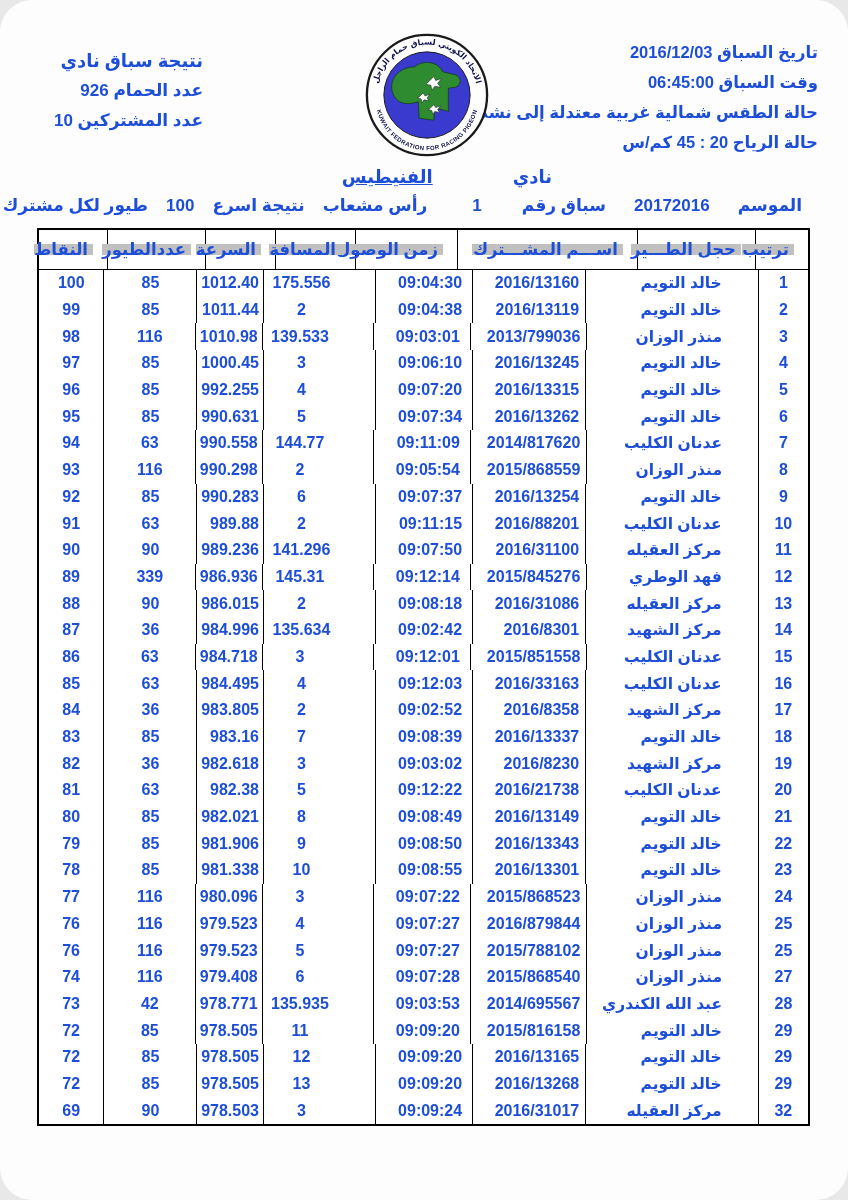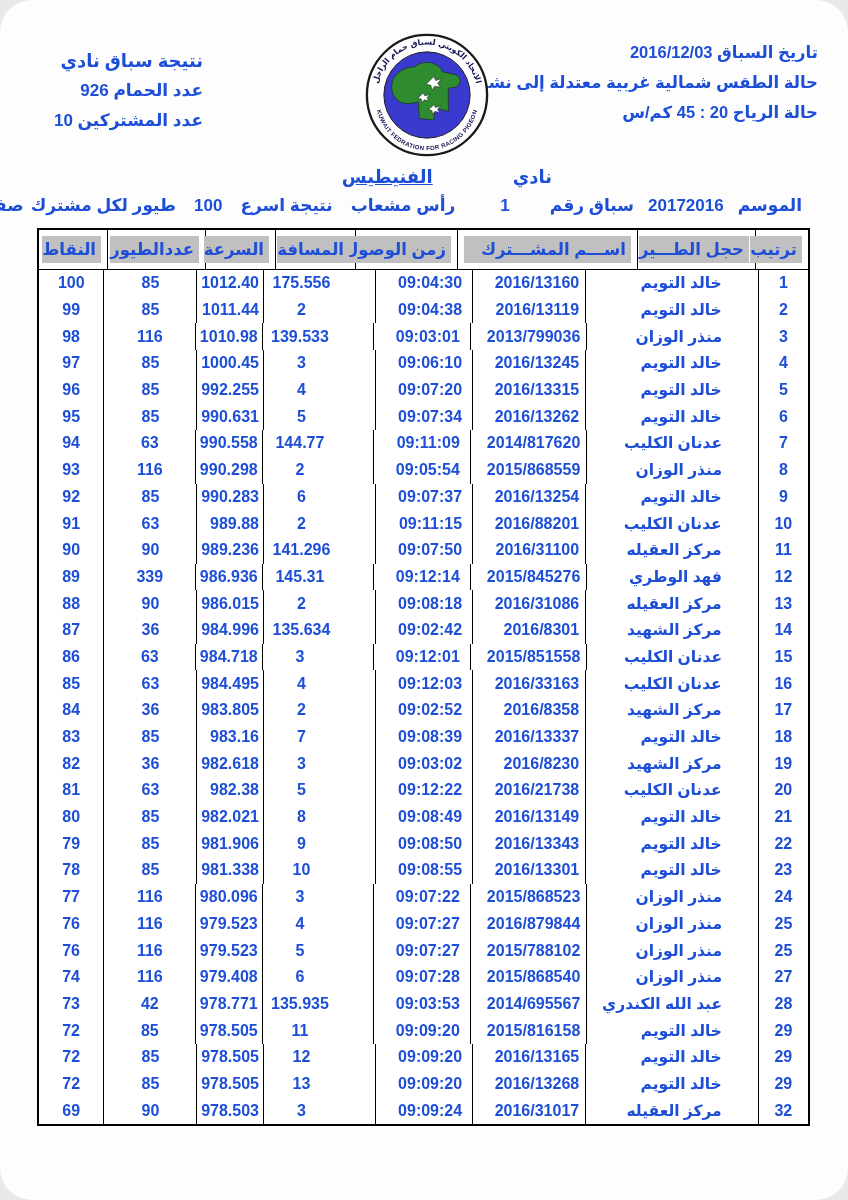--- a/index.html
+++ b/index.html
@@ -25,36 +25,36 @@
   
   .club-line {
     position:absolute; top:166px; right:296px; direction:rtl;
     display:flex; gap:80px; font-size:18px; white-space:nowrap;
   }
   .club-name { text-decoration:underline; }
   .season-line {
     position:absolute; top:195px; right:46px; direction:rtl;
     display:flex; align-items:baseline; font-size:17px; white-space:nowrap;
   }
-  .season-line span { margin-inline-end:14px; }
+  .season-line span { margin-inline-end:14px;margin-left:28px; }
   .season-line .g40 { margin-inline-end:40px; }
   .season-line .g45 { margin-inline-end:45px; }
   .season-line .g20 { margin-inline-end:18px; }
   .season-line .g6  { margin-inline-end:7px;  }
   .season-line .g26 { margin-inline-end:26px; }
   
   .tbl {
     position:absolute; left:37px; top:228px; width:773px;
     border:2px solid #000; direction:rtl; background:#fff;
   }
   .hrow { display:flex; height:40px; border-bottom:1px solid #000; background:#fff; }
   .hw   { display:flex; }
   .hw:not(:last-child), .bcell:not(:last-child) { border-inline-end:1px solid #000; }
   .hcell {
-    flex:1; margin:6px; background:#c0c0c0;
+    flex:1; margin:14px; background:#c0c0c0;
     display:flex; align-items:center; justify-content:flex-start;
     padding-inline-start:5px; font-size:16.5px; white-space:nowrap;
   }
   .brow { display:flex; height:26.69px; }
   .bcell {
     display:flex; align-items:center; font-size:16px; white-space:nowrap;
   }
   .c0{width:53px}.c1{width:180px}.c2{width:118px}.c3{width:102px}
   .c4{width:80px}.c5{width:70px}.c6{width:98px}.c7{width:68px}
   .a-center { justify-content:center; }
@@ -69,20 +69,21 @@
 <div class="sheet">
 
   <div class="info-left">
     <div class="t1">نتيجة سباق نادي</div>
     <div>عدد الحمام 926</div>
     <div>عدد المشتركين 10</div>
   </div>
 
   <div class="info-right">
     <div>تاريخ السباق 2016/12/03</div>
+    <div>وقت السباق 06:45:00</div>
     <div>حالة الطقس شمالية غربية معتدلة إلى نشطة</div>
     <div>حالة الرياح  20 : 45 كم/س</div>
   </div>
 
   <div class="logo">
     <svg viewBox="-65 -65 130 130" width="126" height="126">
       <circle cx="0" cy="0" r="62" fill="#ffffff" stroke="#1a1a1a" stroke-width="2.4"></circle>
       <circle cx="0" cy="0" r="44.5" id="bluedisc" fill="#3a3ace" stroke="#1a1a1a" stroke-width="1"></circle>
       <defs>
         <path id="arcTop" d="M -52,0 A 52,52 0 0 1 52,0"></path>

